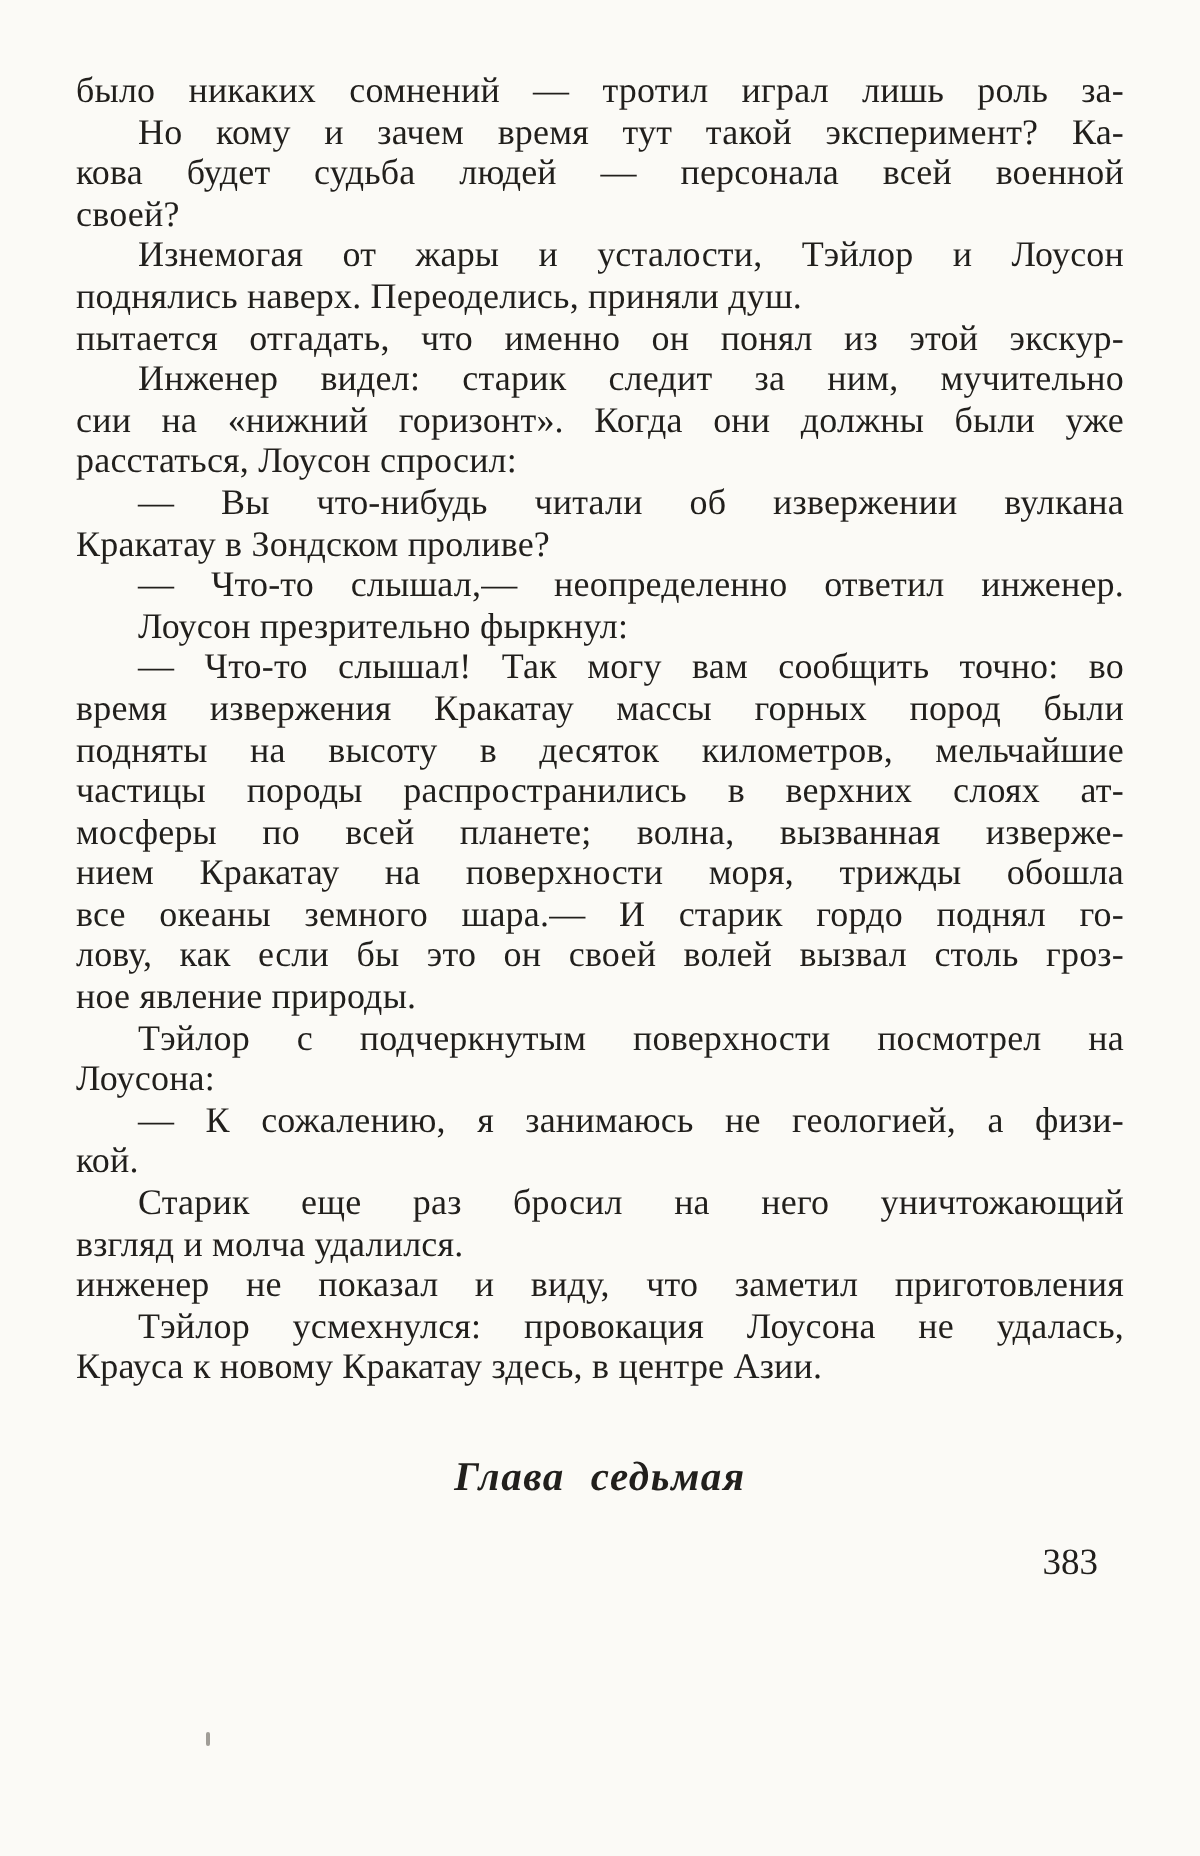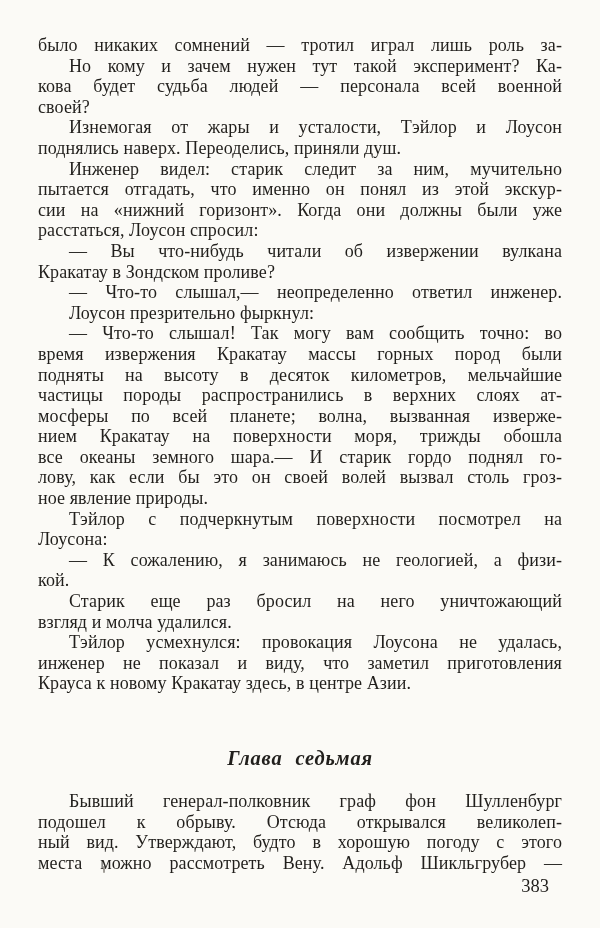--- a/index.html
+++ b/index.html
@@ -37,21 +37,21 @@
     letter-spacing: 0.1px;
   }
   .line.last {
     text-align: left;
     text-align-last: left;
   }
   .para.indent .line.first {
     text-indent: 31px;
   }
   .chapter-heading {
-    margin: 52px 0 21px 0;
+    margin: 33px 0 21px 0;
     text-align: center;
     text-align-last: center;
     font-size: 20.5px;
     line-height: 24px;
     font-weight: bold;
     font-style: italic;
     letter-spacing: 0.8px;
     word-spacing: 7px;
   }
   .page-number {
@@ -77,33 +77,33 @@
 <body>
 
 <div class="page">
   <div class="text-column">
 
     <p class="para">
       <span class="line first">было никаких сомнений — тротил играл лишь роль за-</span>
     </p>
 
     <p class="para indent">
-      <span class="line first">Но кому и зачем нужен тут такой эксперимент? Ка-</span>
+      <span class="line first">Но кому и зачем время тут такой эксперимент? Ка-</span>
       <span class="line">кова будет судьба людей — персонала всей военной</span>
       <span class="line last">своей?</span>
     </p>
 
     <p class="para indent">
       <span class="line first">Изнемогая от жары и усталости, Тэйлор и Лоусон</span>
       <span class="line last">поднялись наверх. Переоделись, приняли душ.</span>
     </p>
 
     <p class="para indent">
+      <span class="line">пытается отгадать, что именно он понял из этой экскур-</span>
       <span class="line first">Инженер видел: старик следит за ним, мучительно</span>
-      <span class="line">пытается отгадать, что именно он понял из этой экскур-</span>
       <span class="line">сии на «нижний горизонт». Когда они должны были уже</span>
       <span class="line last">расстаться, Лоусон спросил:</span>
     </p>
 
     <p class="para indent">
       <span class="line first">— Вы что-нибудь читали об извержении вулкана</span>
       <span class="line last">Кракатау в Зондском проливе?</span>
     </p>
 
     <p class="para indent">
@@ -135,31 +135,25 @@
       <span class="line first">— К сожалению, я занимаюсь не геологией, а физи-</span>
       <span class="line last">кой.</span>
     </p>
 
     <p class="para indent">
       <span class="line first">Старик еще раз бросил на него уничтожающий</span>
       <span class="line last">взгляд и молча удалился.</span>
     </p>
 
     <p class="para indent">
+      <span class="line">инженер не показал и виду, что заметил приготовления</span>
       <span class="line first">Тэйлор усмехнулся: провокация Лоусона не удалась,</span>
-      <span class="line">инженер не показал и виду, что заметил приготовления</span>
       <span class="line last">Крауса к новому Кракатау здесь, в центре Азии.</span>
     </p>
 
     <h2 class="chapter-heading">Глава седьмая</h2>
 
-    <p class="para indent">
-      <span class="line first">Бывший генерал-полковник граф фон Шулленбург</span>
-      <span class="line">подошел к обрыву. Отсюда открывался великолеп-</span>
-      <span class="line">ный вид. Утверждают, будто в хорошую погоду с этого</span>
-      <span class="line">места можно рассмотреть Вену. Адольф Шикльгрубер —</span>
-    </p>
 
     <div class="page-number">383</div>
   </div>
 
   <div class="scan-speck"></div>
 </div>
 
 </body></html>

